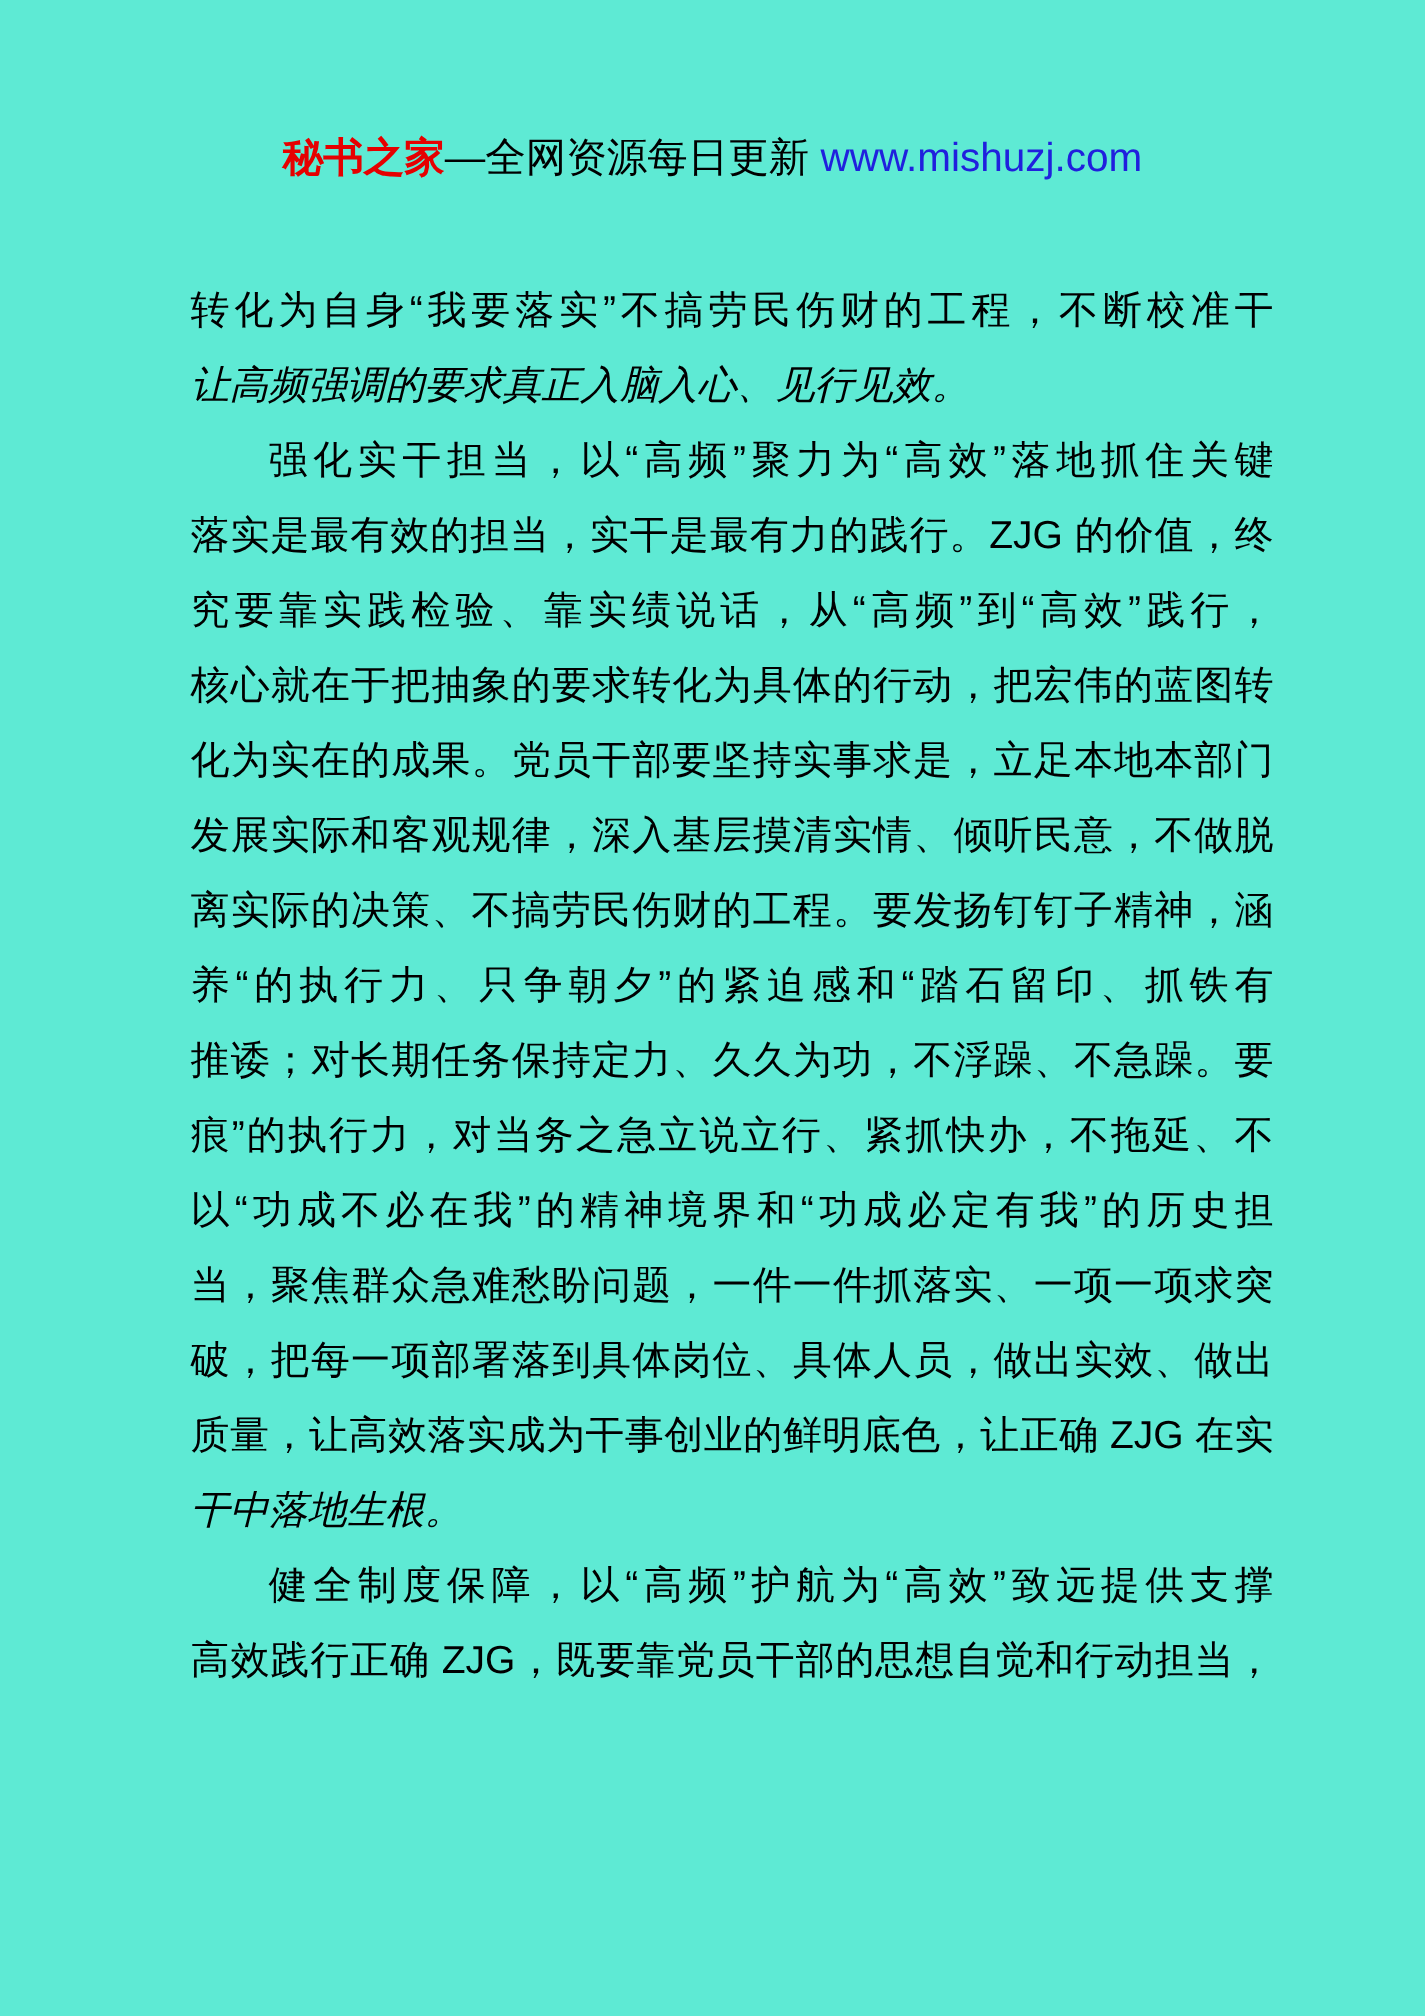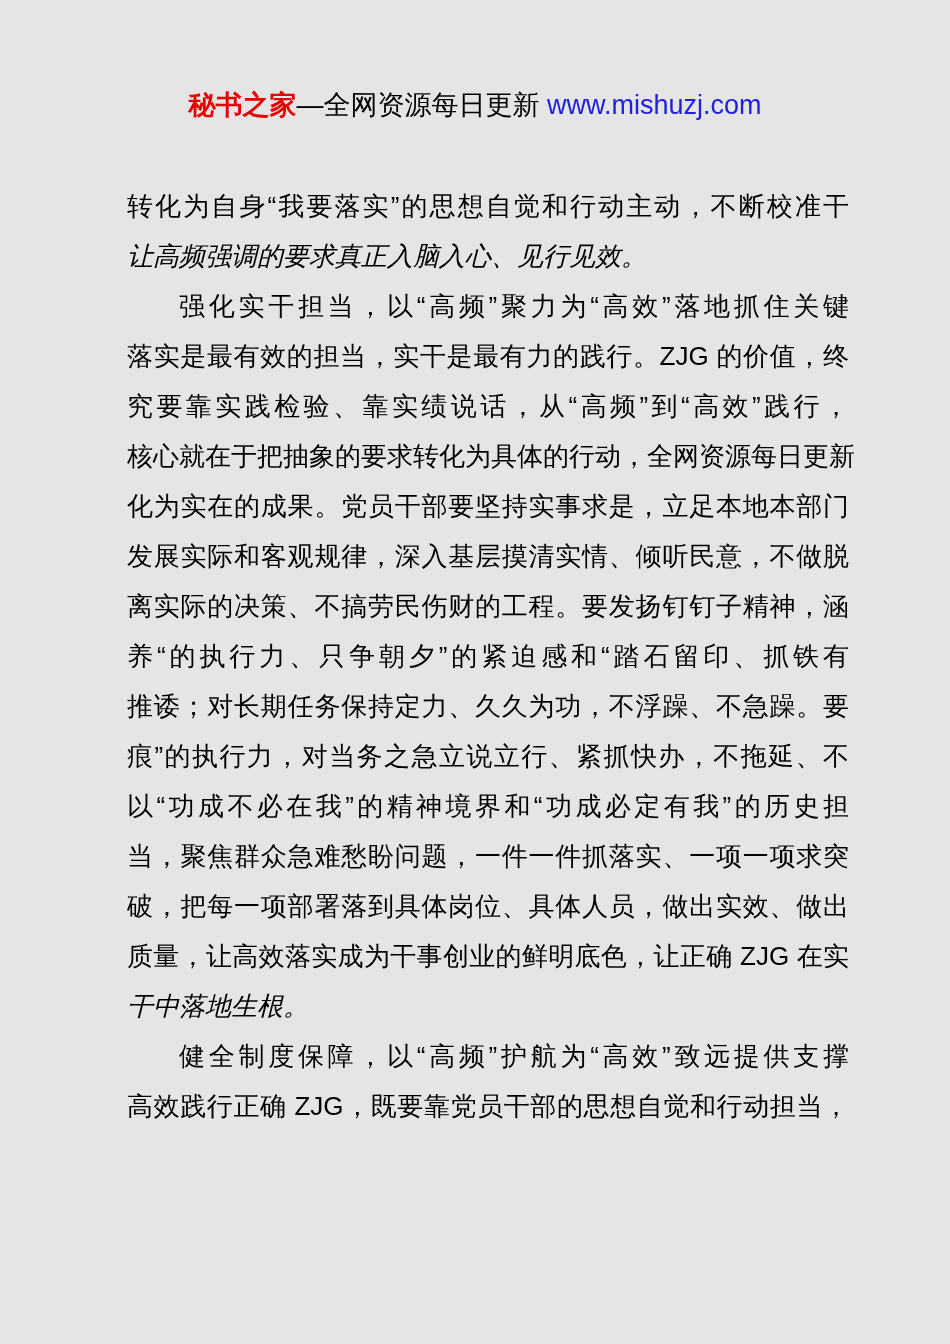--- a/index.html
+++ b/index.html
@@ -1,20 +1,20 @@
 <!DOCTYPE html>
 <html><head>
 <meta charset="utf-8">
 <style>
   html, body { margin: 0; padding: 0; background: #ffffff; }
   .page {
     position: relative;
     width: 950px;
     height: 1344px;
-    background: #e5e5e5;
+    background: #5eead4;
     overflow: hidden;
     font-family: "Liberation Sans", sans-serif;
   }
   .doc-header {
     position: absolute;
     top: 88px;
     left: 0;
     width: 950px;
     text-align: center;
     font-size: 27px;
@@ -48,28 +48,28 @@
 <body>
 
 <div class="page">
 
   <div class="doc-header">
     <span class="site-name" style="color: rgb(230, 0, 0);">秘书之家</span><span style="color: rgb(0, 0, 0);">—</span><span style="color: rgb(0, 0, 0);">全网资源每日更新</span><span>&nbsp;</span><span class="site-url" style="color: rgb(32, 32, 221);">www.mishuzj.com</span>
   </div>
 
   <div class="doc-body" style="color: rgb(0, 0, 0);">
       <div class="para">
-        <div class="line">转化为自身“我要落实”的思想自觉和行动主动，不断校准干</div>
+        <div class="line">转化为自身“我要落实”不搞劳民伤财的工程，不断校准干</div>
         <div class="line flush-left">让高频强调的要求真正入脑入心、见行见效。</div>
       </div>
       <div class="para">
         <div class="line indent">强化实干担当，以“高频”聚力为“高效”落地抓住关键</div>
         <div class="line">落实是最有效的担当，实干是最有力的践行。ZJG 的价值，终</div>
         <div class="line">究要靠实践检验、靠实绩说话，从“高频”到“高效”践行，</div>
-        <div class="line">核心就在于把抽象的要求转化为具体的行动，全网资源每日更新</div>
+        <div class="line">核心就在于把抽象的要求转化为具体的行动，把宏伟的蓝图转</div>
         <div class="line">化为实在的成果。党员干部要坚持实事求是，立足本地本部门</div>
         <div class="line">发展实际和客观规律，深入基层摸清实情、倾听民意，不做脱</div>
         <div class="line">离实际的决策、不搞劳民伤财的工程。要发扬钉钉子精神，涵</div>
         <div class="line">养“的执行力、只争朝夕”的紧迫感和“踏石留印、抓铁有</div>
         <div class="line">推诿；对长期任务保持定力、久久为功，不浮躁、不急躁。要</div>
         <div class="line">痕”的执行力，对当务之急立说立行、紧抓快办，不拖延、不</div>
         <div class="line">以“功成不必在我”的精神境界和“功成必定有我”的历史担</div>
         <div class="line">当，聚焦群众急难愁盼问题，一件一件抓落实、一项一项求突</div>
         <div class="line">破，把每一项部署落到具体岗位、具体人员，做出实效、做出</div>
         <div class="line">质量，让高效落实成为干事创业的鲜明底色，让正确 ZJG 在实</div>

